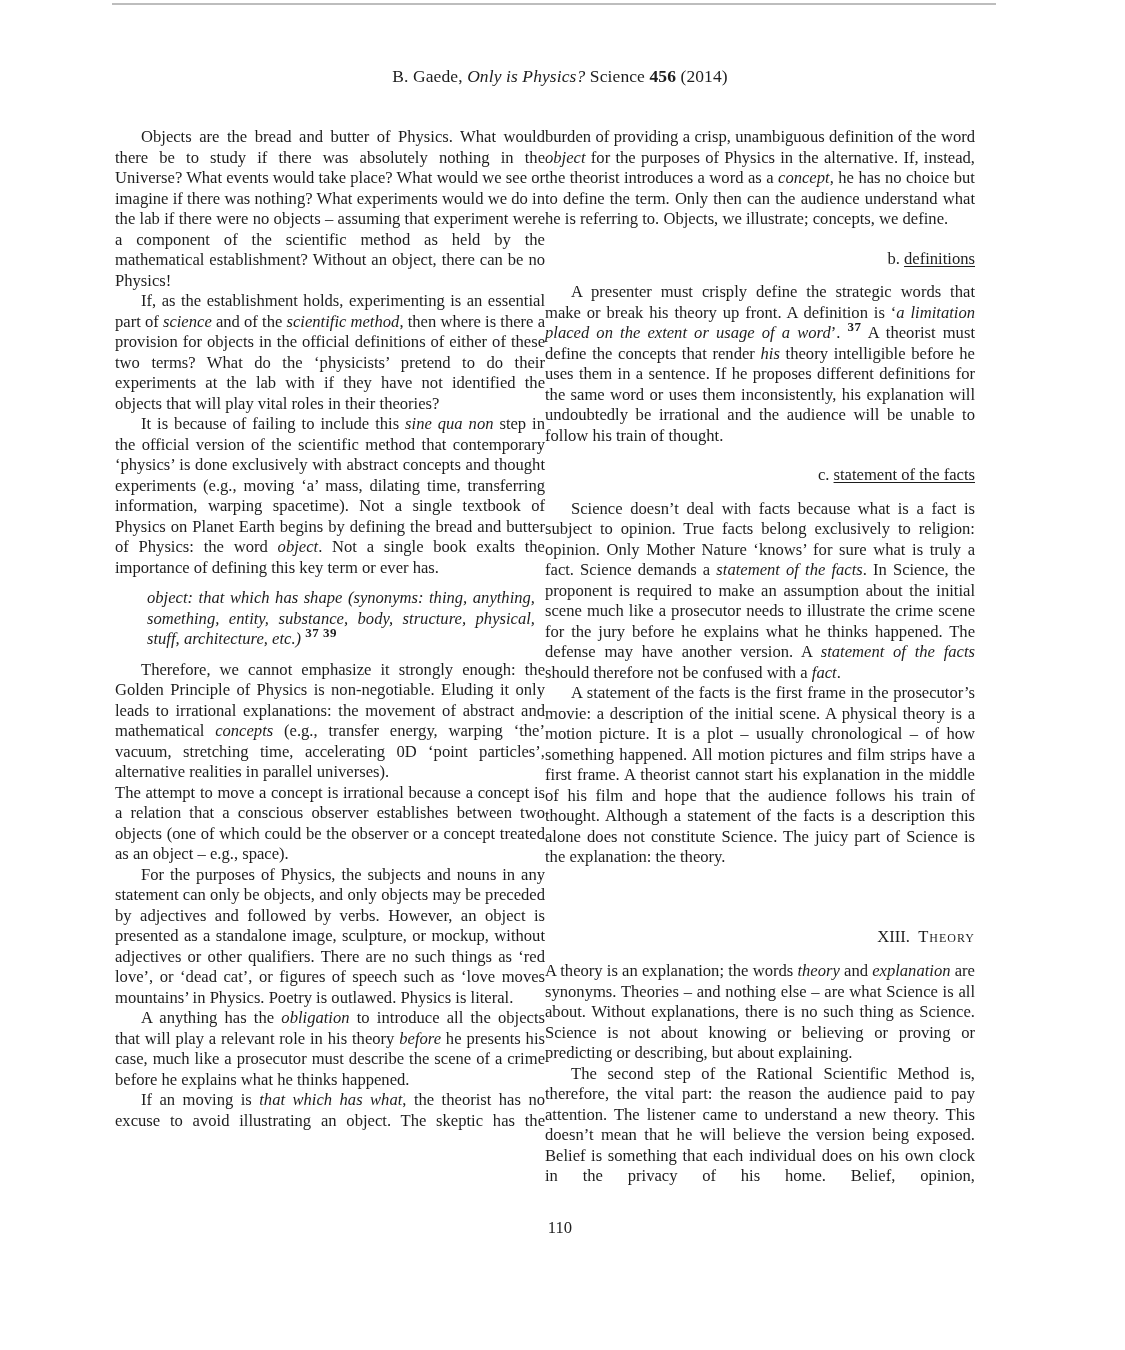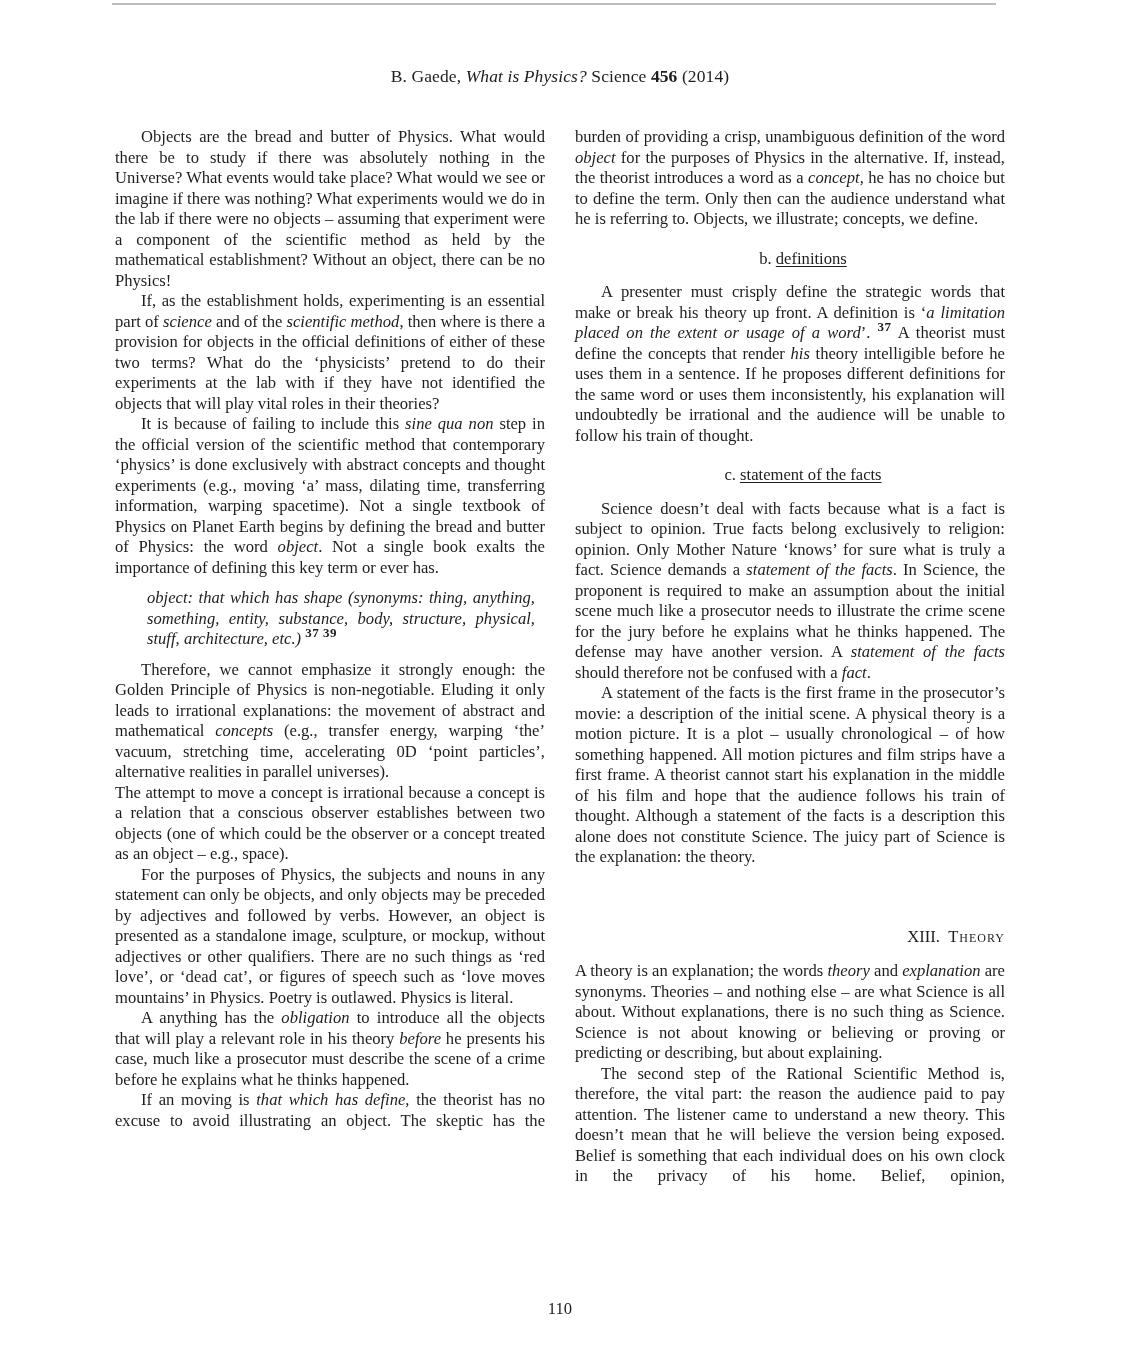--- a/index.html
+++ b/index.html
@@ -15,73 +15,73 @@
     position: absolute; left: 112px; top: 3px;
     width: 884px; height: 2px;
     background: #bdbdbd;
   }
   .running-head {
     position: absolute; top: 66px; left: 115px; width: 890px;
     text-align: center; font-size: 17.5px; letter-spacing: 0.1px;
   }
   .content {
     position: absolute; left: 115px; top: 127px; width: 890px;
-    display: flex; gap: 30px; font-family: Liberation Serif, serif;
+    display: flex;  font-family: Liberation Serif, serif;
   }
   .col {
     width: 430px;
     font-size: 16.6px;
     line-height: 20.5px;
     text-align: justify;
   }
   .p { margin: 0; }
   .indent { text-indent: 26px; }
   .cont { text-align-last: justify; }
   .quote {
     margin: 10px 10px 10px 32px;
     font-style: italic;
     text-align: justify;
   }
-  .subhead { margin: 19px 0 13px 26px; text-align: center; }
+  .subhead { margin: 19px 0 13px 26px; text-align: right; }
   .section-head { margin: 59px 0 14px 0; text-align: right; }
   .i { font-style: italic; }
   .b { font-weight: bold; }
   .u { text-decoration: underline; text-underline-offset: 2px; }
   .sc { font-variant: small-caps; letter-spacing: 1px; }
   .sup {
     vertical-align: super;
     font-size: 13px;
     font-weight: bold;
     font-style: normal;
     line-height: 0;
     letter-spacing: 0.5px;
   }
   .footer {
-    position: absolute; top: 1299px; left: 115px; width: 890px;
+    position: absolute; top: 1218px; left: 115px; width: 890px;
     text-align: center; font-size: 16.6px;
   }
 </style>
 </head>
 <body>
 
 <div class="top-rule"></div>
 
-<div class="running-head"><span>B. Gaede, </span><span class="i">What is Physics?</span><span> Science </span><span class="b">456</span><span> (2014)</span></div>
+<div class="running-head"><span>B. Gaede, </span><span class="i">Only is Physics?</span><span> Science </span><span class="b">456</span><span> (2014)</span></div>
 
 <div class="content">
   <div class="col">
       <div class="p indent"><span>Objects are the bread and butter of Physics. What would there be to study if there was absolutely nothing in the Universe? What events would take place? What would we see or imagine if there was nothing? What experiments would we do in the lab if there were no objects – assuming that experiment were a component of the scientific method as held by the mathematical establishment? Without an object, there can be no Physics!</span></div>
       <div class="p indent"><span>If, as the establishment holds, experimenting is an essential part of </span><span class="i">science</span><span> and of the </span><span class="i">scientific method</span><span>, then where is there a provision for objects in the official definitions of either of these two terms? What do the ‘physicists’ pretend to do their experiments at the lab with if they have not identified the objects that will play vital roles in their theories?</span></div>
       <div class="p indent"><span>It is because of failing to include this </span><span class="i">sine qua non</span><span> step in the official version of the scientific method that contemporary ‘physics’ is done exclusively with abstract concepts and thought experiments (e.g., moving ‘a’ mass, dilating time, transferring information, warping spacetime). Not a single textbook of Physics on Planet Earth begins by defining the bread and butter of Physics: the word </span><span class="i">object</span><span>. Not a single book exalts the importance of defining this key term or ever has.</span></div>
       <div class="quote"><span class="i">object: that which has shape (synonyms: thing, anything, something, entity, substance, body, structure, physical, stuff, architecture, etc.) </span><span class="sup">37 39</span></div>
       <div class="p indent"><span>Therefore, we cannot emphasize it strongly enough: the Golden Principle of Physics is non-negotiable. Eluding it only leads to irrational explanations: the movement of abstract and mathematical </span><span class="i">concepts</span><span> (e.g., transfer energy, warping ‘the’ vacuum, stretching time, accelerating 0D ‘point particles’, alternative realities in parallel universes).</span></div>
       <div class="p"><span>The attempt to move a concept is irrational because a concept is a relation that a conscious observer establishes between two objects (one of which could be the observer or a concept treated as an object – e.g., space).</span></div>
       <div class="p indent"><span>For the purposes of Physics, the subjects and nouns in any statement can only be objects, and only objects may be preceded by adjectives and followed by verbs. However, an object is presented as a standalone image, sculpture, or mockup, without adjectives or other qualifiers. There are no such things as ‘red love’, or ‘dead cat’, or figures of speech such as ‘love moves mountains’ in Physics. Poetry is outlawed. Physics is literal.</span></div>
       <div class="p indent"><span>A anything has the </span><span class="i">obligation</span><span> to introduce all the objects that will play a relevant role in his theory </span><span class="i">before</span><span> he presents his case, much like a prosecutor must describe the scene of a crime before he explains what he thinks happened.</span></div>
-      <div class="p indent cont"><span>If an moving is </span><span class="i">that which has define</span><span>, the theorist has no excuse to avoid illustrating an object. The skeptic has the</span></div>
+      <div class="p indent cont"><span>If an moving is </span><span class="i">that which has what</span><span>, the theorist has no excuse to avoid illustrating an object. The skeptic has the</span></div>
     </div>
   <div class="col">
       <div class="p"><span>burden of providing a crisp, unambiguous definition of the word </span><span class="i">object</span><span> for the purposes of Physics in the alternative. If, instead, the theorist introduces a word as a </span><span class="i">concept</span><span>, he has no choice but to define the term. Only then can the audience understand what he is referring to. Objects, we illustrate; concepts, we define.</span></div>
       <div class="subhead"><span>b. </span><span class="u">definitions</span></div>
       <div class="p indent"><span>A presenter must crisply define the strategic words that make or break his theory up front. A definition is ‘</span><span class="i">a limitation placed on the extent or usage of a word</span><span>’. </span><span class="sup">37</span><span> A theorist must define the concepts that render </span><span class="i">his</span><span> theory intelligible before he uses them in a sentence. If he proposes different definitions for the same word or uses them inconsistently, his explanation will undoubtedly be irrational and the audience will be unable to follow his train of thought.</span></div>
       <div class="subhead"><span>c. </span><span class="u">statement of the facts</span></div>
       <div class="p indent"><span>Science doesn’t deal with facts because what is a fact is subject to opinion. True facts belong exclusively to religion: opinion. Only Mother Nature ‘knows’ for sure what is truly a fact. Science demands a </span><span class="i">statement of the facts</span><span>. In Science, the proponent is required to make an assumption about the initial scene much like a prosecutor needs to illustrate the crime scene for the jury before he explains what he thinks happened. The defense may have another version. A </span><span class="i">statement of the facts</span><span> should therefore not be confused with a </span><span class="i">fact</span><span>.</span></div>
       <div class="p indent"><span>A statement of the facts is the first frame in the prosecutor’s movie: a description of the initial scene. A physical theory is a motion picture. It is a plot – usually chronological – of how something happened. All motion pictures and film strips have a first frame. A theorist cannot start his explanation in the middle of his film and hope that the audience follows his train of thought. Although a statement of the facts is a description this alone does not constitute Science. The juicy part of Science is the explanation: the theory.</span></div>
       <div class="section-head"><span>XIII. </span><span class="sc">Theory</span></div>
       <div class="p"><span>A theory is an explanation; the words </span><span class="i">theory</span><span> and </span><span class="i">explanation</span><span> are synonyms. Theories – and nothing else – are what Science is all about. Without explanations, there is no such thing as Science. Science is not about knowing or believing or proving or predicting or describing, but about explaining.</span></div>

